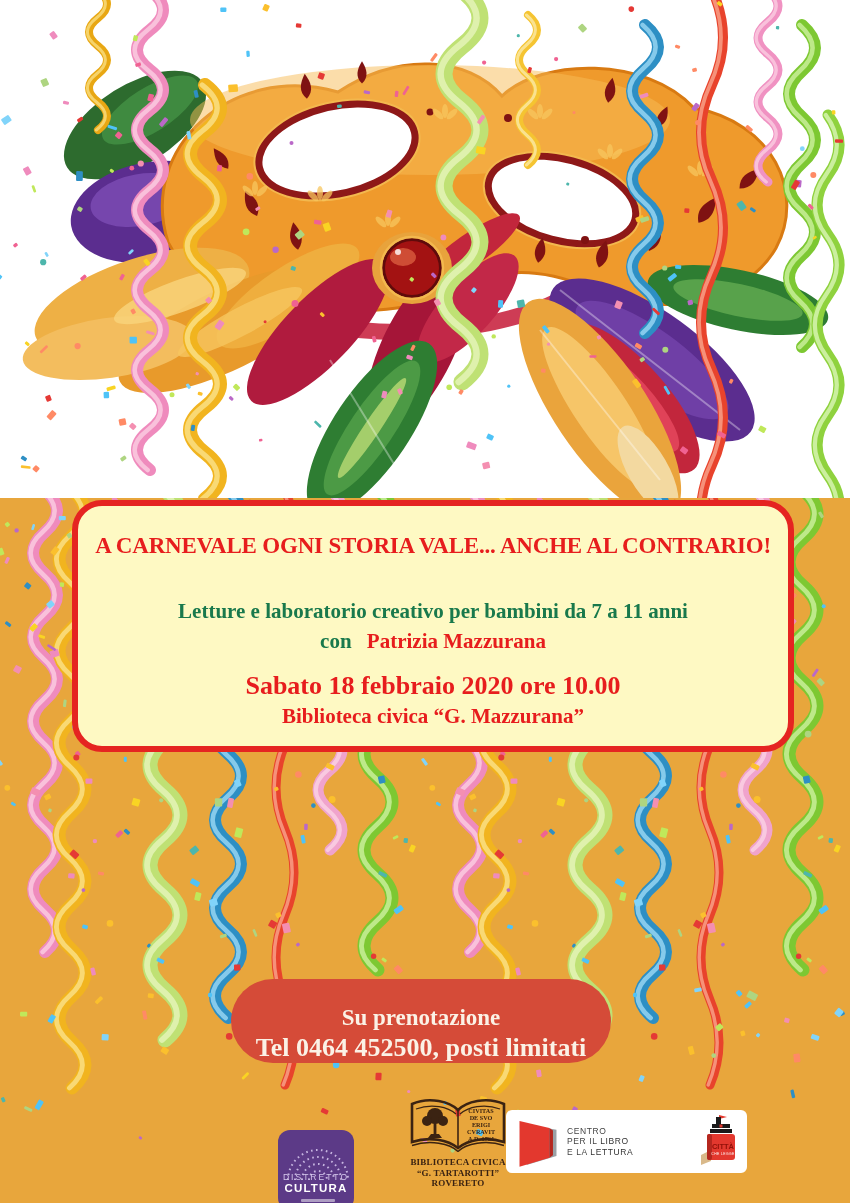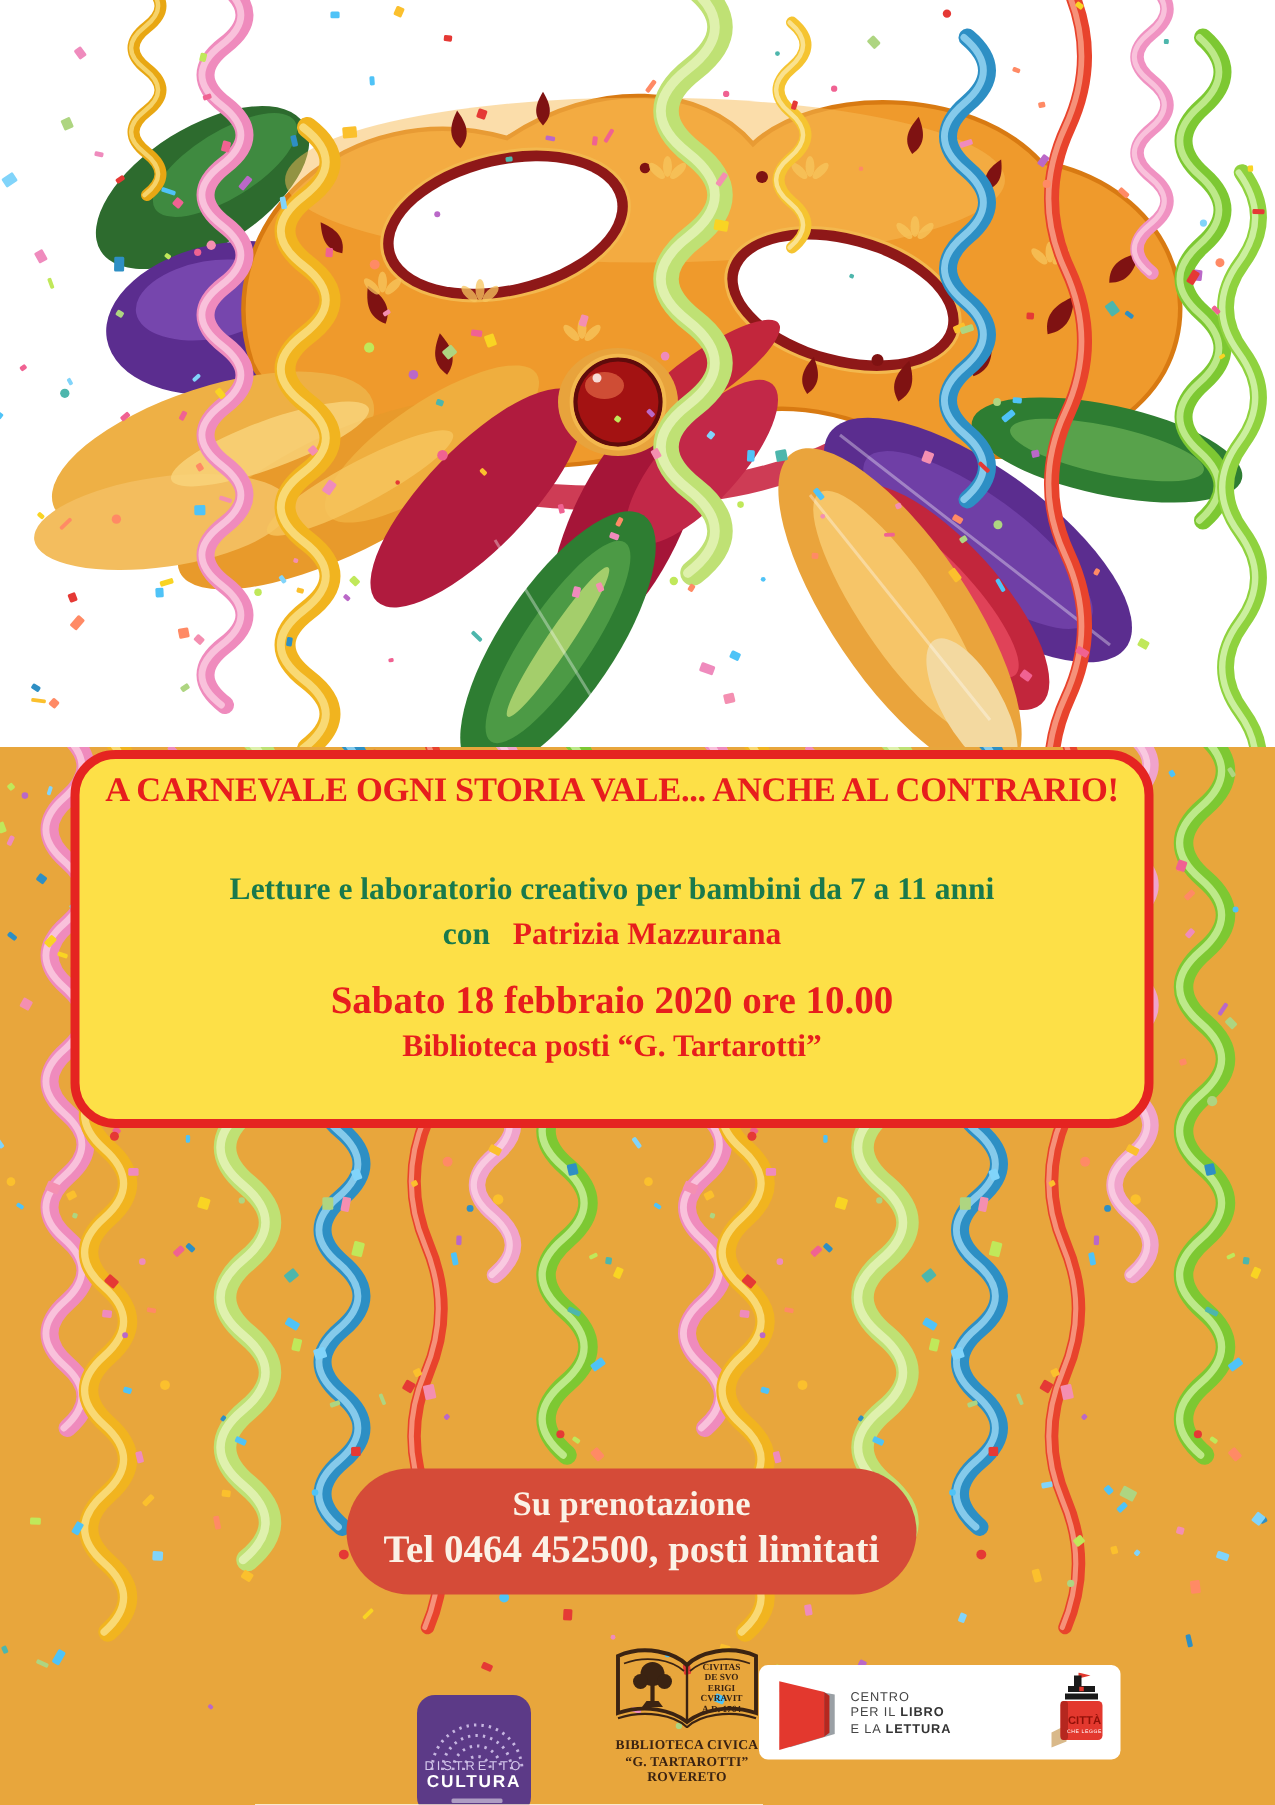--- a/index.html
+++ b/index.html
@@ -3,37 +3,37 @@
 <meta charset="utf-8">
 <style>
   html,body{margin:0;padding:0;background:#ffffff;}
   .poster{position:relative;width:850px;height:1203px;overflow:hidden;background:#fff;
           font-family:"Liberation Serif","DejaVu Serif",serif;}
   svg.art{position:absolute;left:0;display:block;}
   .top-art{top:0;}
   .bottom-art{top:498px;}
 
   
-  .info-box{position:absolute;left:47px;top:500px;width:722px;height:252px;box-sizing:border-box;
-            background:#fde047;border:6px solid #e52421;border-radius:30px;text-align:center;
-            padding-top:8px;z-index:2;}
+  .info-box{position:absolute;left:72px;top:500px;width:722px;height:252px;box-sizing:border-box;
+            background:#fef9c3;border:6px solid #e52421;border-radius:30px;text-align:center;
+            padding-top:27px;z-index:2;}
   .info-box div{white-space:nowrap;font-weight:700;}
   .red{color:#e71d1d;}
   .green{color:#19794c;}
   .ev-title{font-size:23px;letter-spacing:-0.2px;margin-bottom:9px;}
   .ev-subtitle{font-size:21px;margin-bottom:5px;margin-top:40px;}
   .ev-conline{font-size:21px;}
   .ev-conline .name{margin-left:10px;}
   .ev-date{font-size:26px;margin-top:17px;margin-bottom:3px;}
   .ev-venue{font-size:21px;}
   .ev-org{font-size:21px;margin-top:19px;}
 
   
   .pill{position:absolute;left:231px;top:979px;width:380px;height:84px;border-radius:42px;
-        background:#d54b38;color:#fbf2e6;text-align:center;box-sizing:border-box;padding-top:11px;
+        background:#d54b38;color:#fbf2e6;text-align:center;box-sizing:border-box;padding-top:26px;
         z-index:2;}
   .pill div{font-weight:700;white-space:nowrap;}
   .pill-l1{font-size:23px;margin-bottom:2px;}
   .pill-l2{font-size:26px;}
 
   
   .logo{position:absolute;z-index:2;}
   .logo-distretto{left:278px;top:1130px;width:76px;height:80px;background:#5c3a87;border-radius:12px;
                   overflow:hidden;font-family:"Liberation Sans","DejaVu Sans",sans-serif;}
   .logo-distretto svg{position:absolute;top:2px;left:0;}
@@ -44,21 +44,21 @@
   .ld3{position:absolute;top:69px;left:23px;width:34px;height:2.5px;border-radius:1px;
        background:rgba(255,255,255,.5);}
 
   .logo-biblio{left:406px;top:1096px;width:104px;height:92px;text-align:center;color:#3b2312;}
   .lb-lines{font-size:9px;font-weight:700;line-height:1.18;letter-spacing:.2px;margin-top:1px;}
 
   .logo-centro{left:506px;top:1110px;width:241px;height:63px;background:#ffffff;border-radius:6px;
                box-sizing:border-box;display:flex;align-items:center;padding:0 8px 0 10px;
                font-family:"Liberation Sans","DejaVu Sans",sans-serif;}
   .lc-text{font-size:8.5px;line-height:1.2;color:#454545;letter-spacing:.6px;margin-left:7px;}
-  .lc-text b{font-weight:700;color:#333;}
+  .lc-text b{font-weight:400;color:#333;}
   .lc-badge{margin-left:auto;}
 </style>
 </head>
 <body>
 
 <div class="poster">
 
   <svg class="art top-art" width="850" height="498" viewBox="0 0 850 498">
     <defs>
       <path id="tear" d="M0 -16 C6 -6 9 3 0 12 C-9 3 -6 -6 0 -16 Z"></path>
@@ -541,21 +541,21 @@
   </svg>
 
   <div class="info-box">
     <div class="ev-title red">A CARNEVALE OGNI STORIA VALE... ANCHE AL CONTRARIO!</div>
     <div class="ev-subtitle green">Letture e laboratorio creativo per bambini da 7 a 11 anni</div>
     <div class="ev-conline">
       <span class="green">con</span>
       <span class="red name">Patrizia Mazzurana</span>
     </div>
     <div class="ev-date red">Sabato 18 febbraio 2020 ore 10.00</div>
-    <div class="ev-venue red">Biblioteca posti “G. Tartarotti”</div>
+    <div class="ev-venue red">Biblioteca civica “G. Mazzurana”</div>
   </div>
 
   <div class="pill">
     <div class="pill-l1">Su prenotazione</div>
     <div class="pill-l2">Tel 0464 452500, posti limitati</div>
   </div>
 
   <div class="logo logo-distretto">
     <svg width="80" height="50" viewBox="0 0 80 50">
       <path d="M 10 48 A 30 30 0 0 1 70 48" fill="none" stroke="#c6b5e0" stroke-width="2" stroke-dasharray="1.6 3.4"></path>

